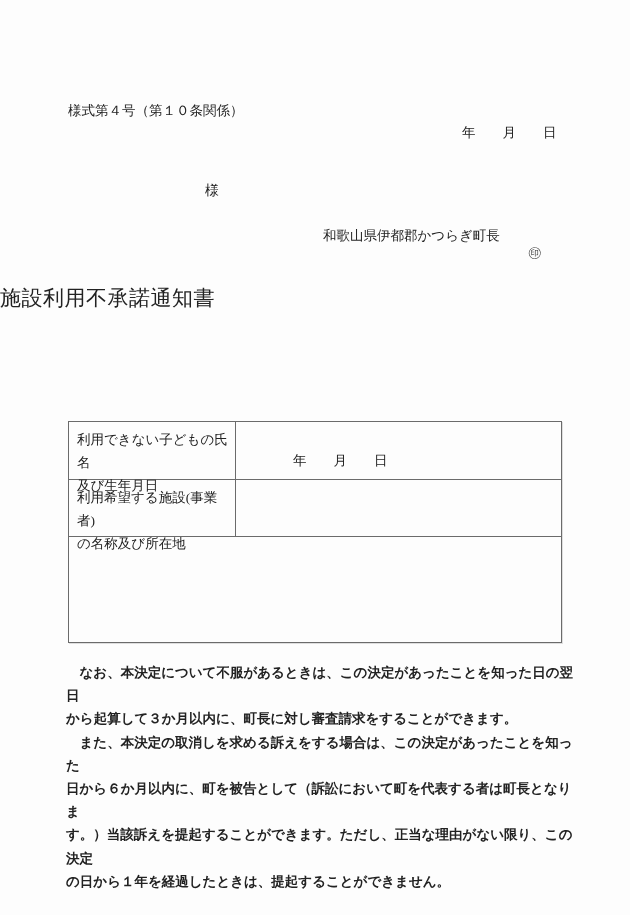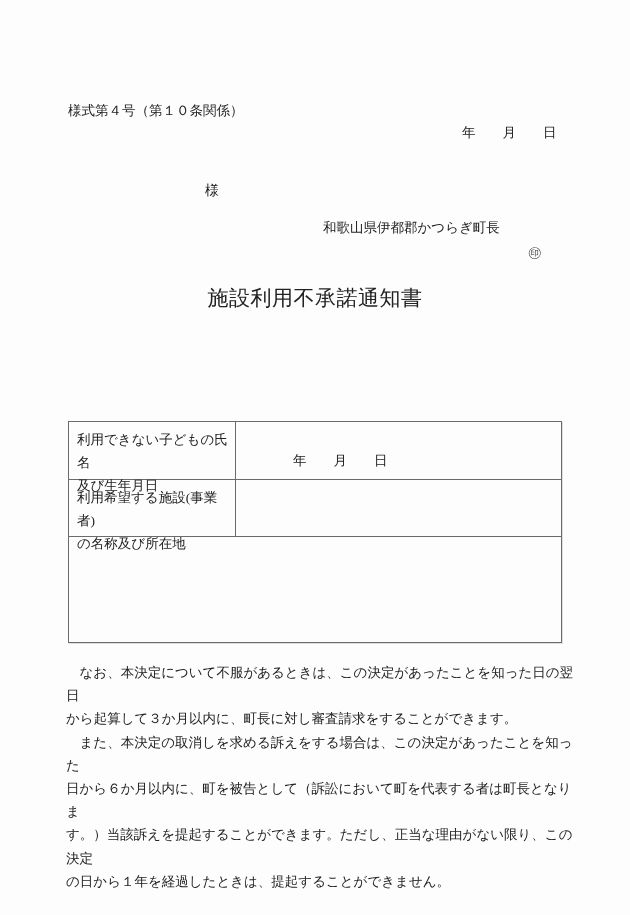--- a/index.html
+++ b/index.html
@@ -10,30 +10,29 @@
     color:#222;
     position:relative;
     overflow:hidden;
   }
   .page{position:absolute;inset:0;background:#fdfdfd;}
   .abs{position:absolute;white-space:pre-line;}
   .t135{font-size:13.5px;line-height:23px;}
   .form-number{left:68px;top:99px;}
   .date-line{left:462px;top:121px;}
   .addressee{left:205px;top:182px;font-size:14px;}
-  .sender{left:323px;top:216px;}
+  .sender{left:323px;top:224px;}
   .seal{left:528px;top:241px;color:#333;}
   .doc-title{
     left:0;right:0;top:284px;
-    text-align:center;
     font-size:21px;
     letter-spacing:0.5px;
   }
   .intro{left:66px;top:341px;width:505px;}
-  .notes{left:66px;top:661px;width:508px;line-height:23.2px;}
+  .notes{left:66px;top:661px;width:508px;line-height:23.2px;font-weight:bold;}
 
   
   .form-table{
     position:absolute;left:68px;top:421px;
     width:494px;height:222px;
     border:1px solid #6b6b6b;
     box-sizing:border-box;
     box-shadow:1px 1px 0 rgba(0,0,0,0.12);
   }
   .row{display:flex;box-sizing:border-box;border-bottom:1px solid #6b6b6b;}

